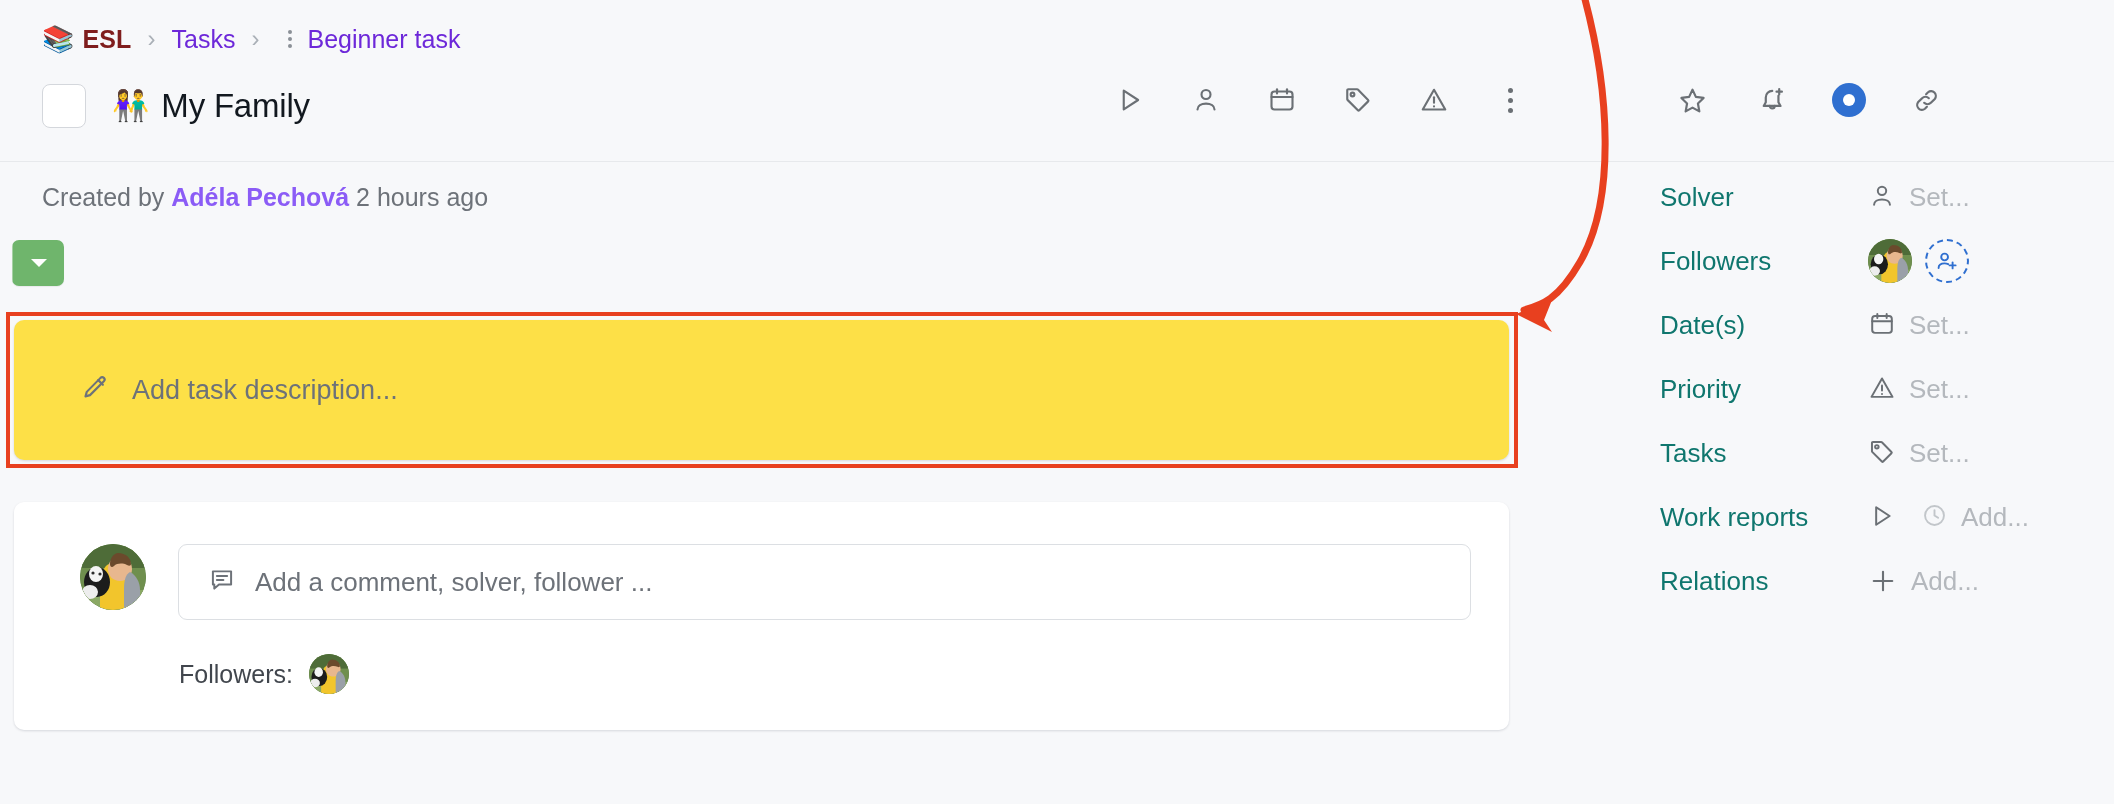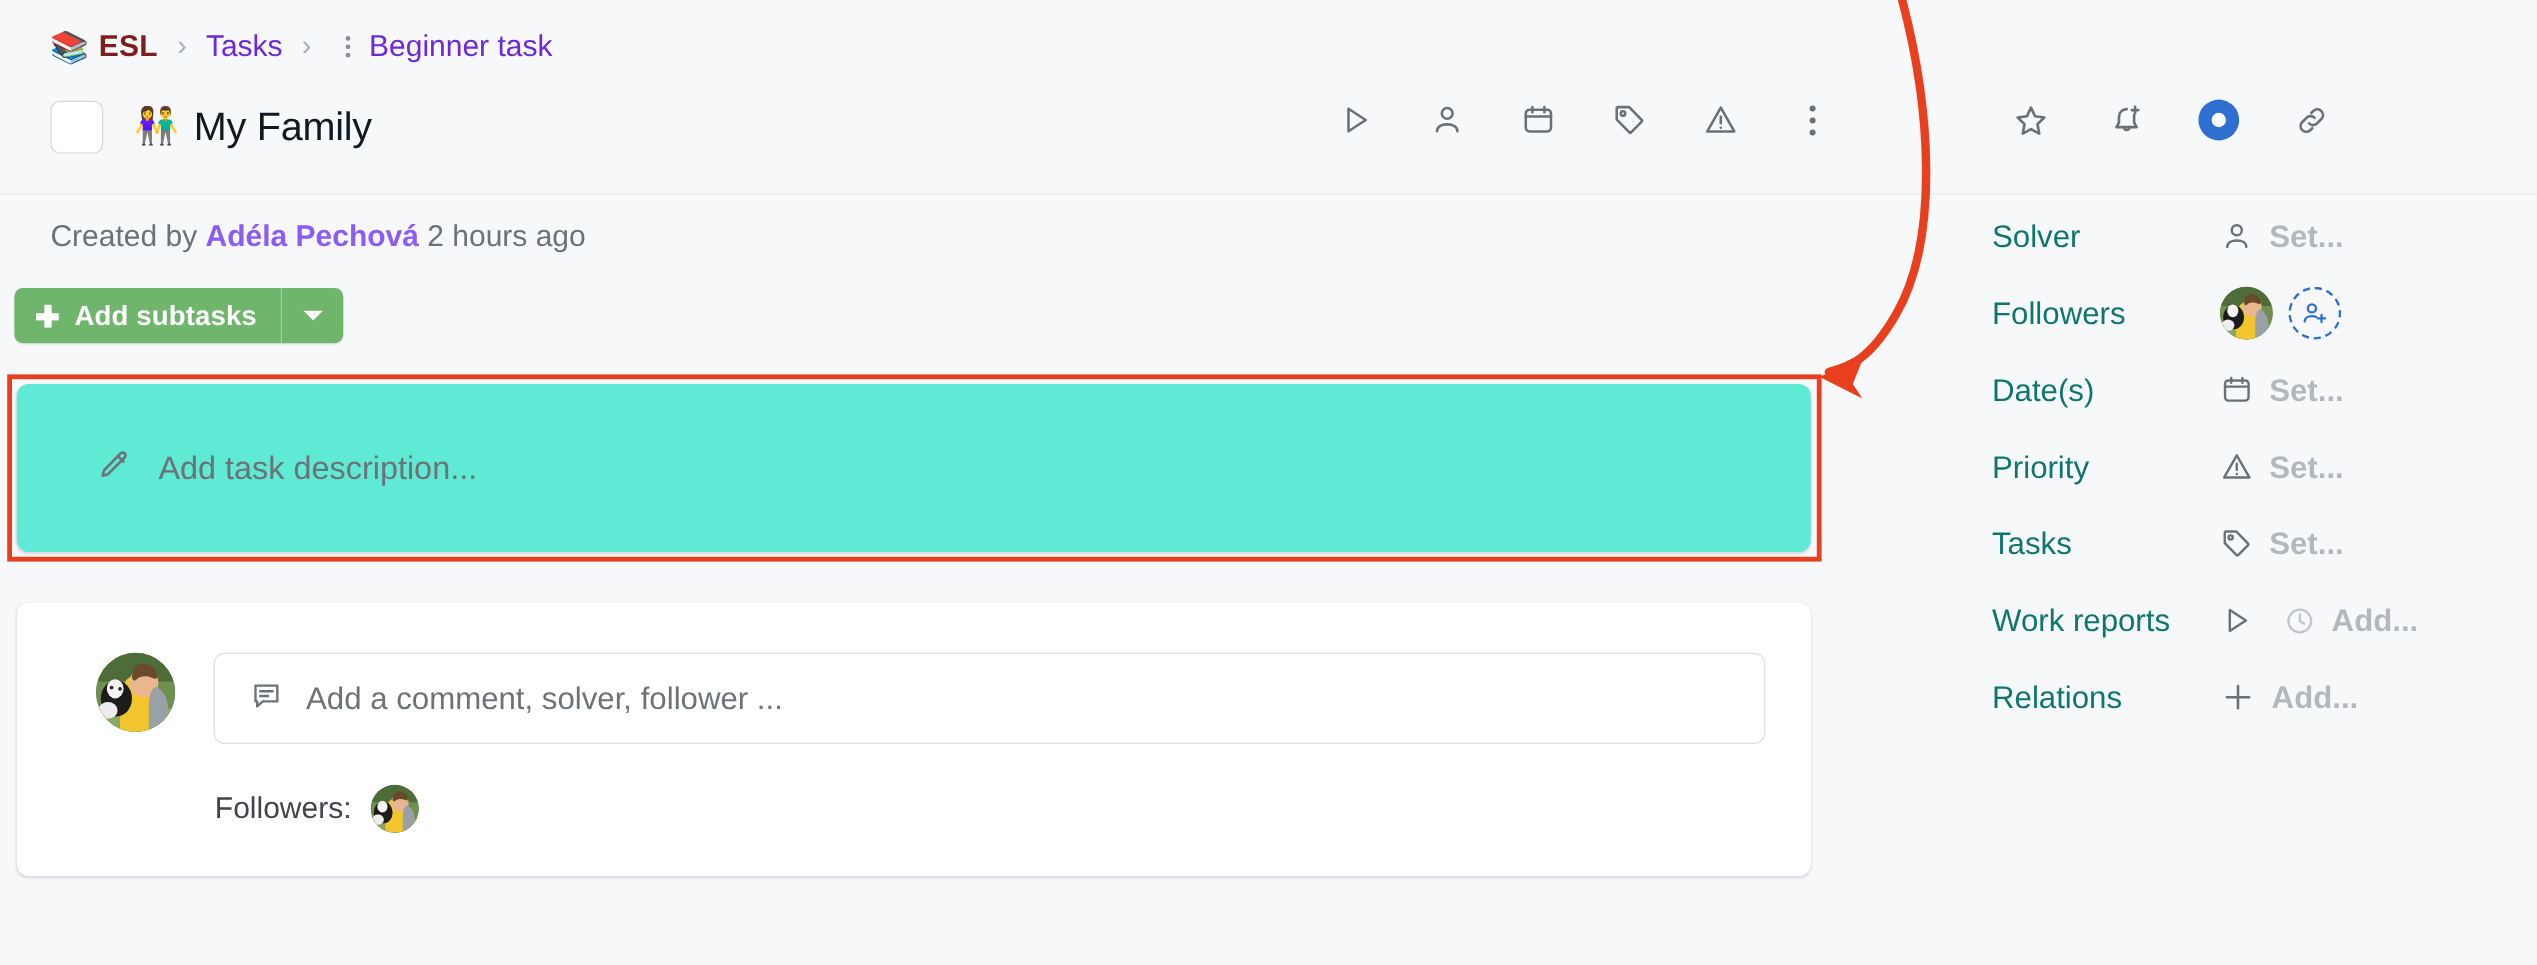--- a/index.html
+++ b/index.html
@@ -201,21 +201,21 @@
     height: 156px;
     border: 4px solid #e8401f;
     background: transparent;
     z-index: 5;
   }
   .desc-card {
     position: absolute;
     left: 14px; top: 320px;
     width: 1495px;
     height: 140px;
-    background: #5eead4;
+    background: #fde047;
     border-radius: 10px;
     box-shadow: 0 1px 3px rgba(16,24,40,.09), 0 1px 2px rgba(16,24,40,.05);
     display: flex;
     align-items: center;
   }
   .desc-inner {
     display: flex; align-items: center;
     gap: 22px;
     padding-left: 66px;
   }
@@ -318,25 +318,23 @@
   }
   .prop-label {
     position: absolute;
     left: 60px;
     font-size: 26px;
     color: #0f766e;
     white-space: nowrap;
   }
   .prop-value {
     position: absolute;
-    left: 250px;
-    display: flex;
-    align-items: center;
+    left: 268px;
+    display: flex;
     gap: 13px;
-    font-weight: bold;
   }
   .prop-set {
     font-size: 26px;
     color: #b4b8bd;
   }
   .prop-add {
     font-size: 26px;
     color: #b4b8bd;
   }
   .add-follower-btn {
@@ -428,24 +426,20 @@
         </span>
     </div>
 
     <div class="created-by">
       <span>Created by</span>
       <b>Adéla Pechová</b>
       <span>2 hours ago</span>
     </div>
 
     <div class="subtask-btn">
-      <div class="subtask-main">
-        <span class="plus-glyph"></span>
-        <span>Add subtasks</span>
-      </div>
       <div class="subtask-caret">
         <span class="caret-tri"></span>
       </div>
     </div>
 
     <div class="desc-card">
       <div class="desc-inner">
         <span>
           <svg width="30" height="30" viewBox="0 0 24 24" fill="none" stroke="#6d7279" stroke-width="1.7" stroke-linecap="round" stroke-linejoin="round">
             <path d="M16.4 3.9a1.9 1.9 0 0 1 2.7 2.7L8 17.7l-3.6 1 1-3.6Z"></path>

